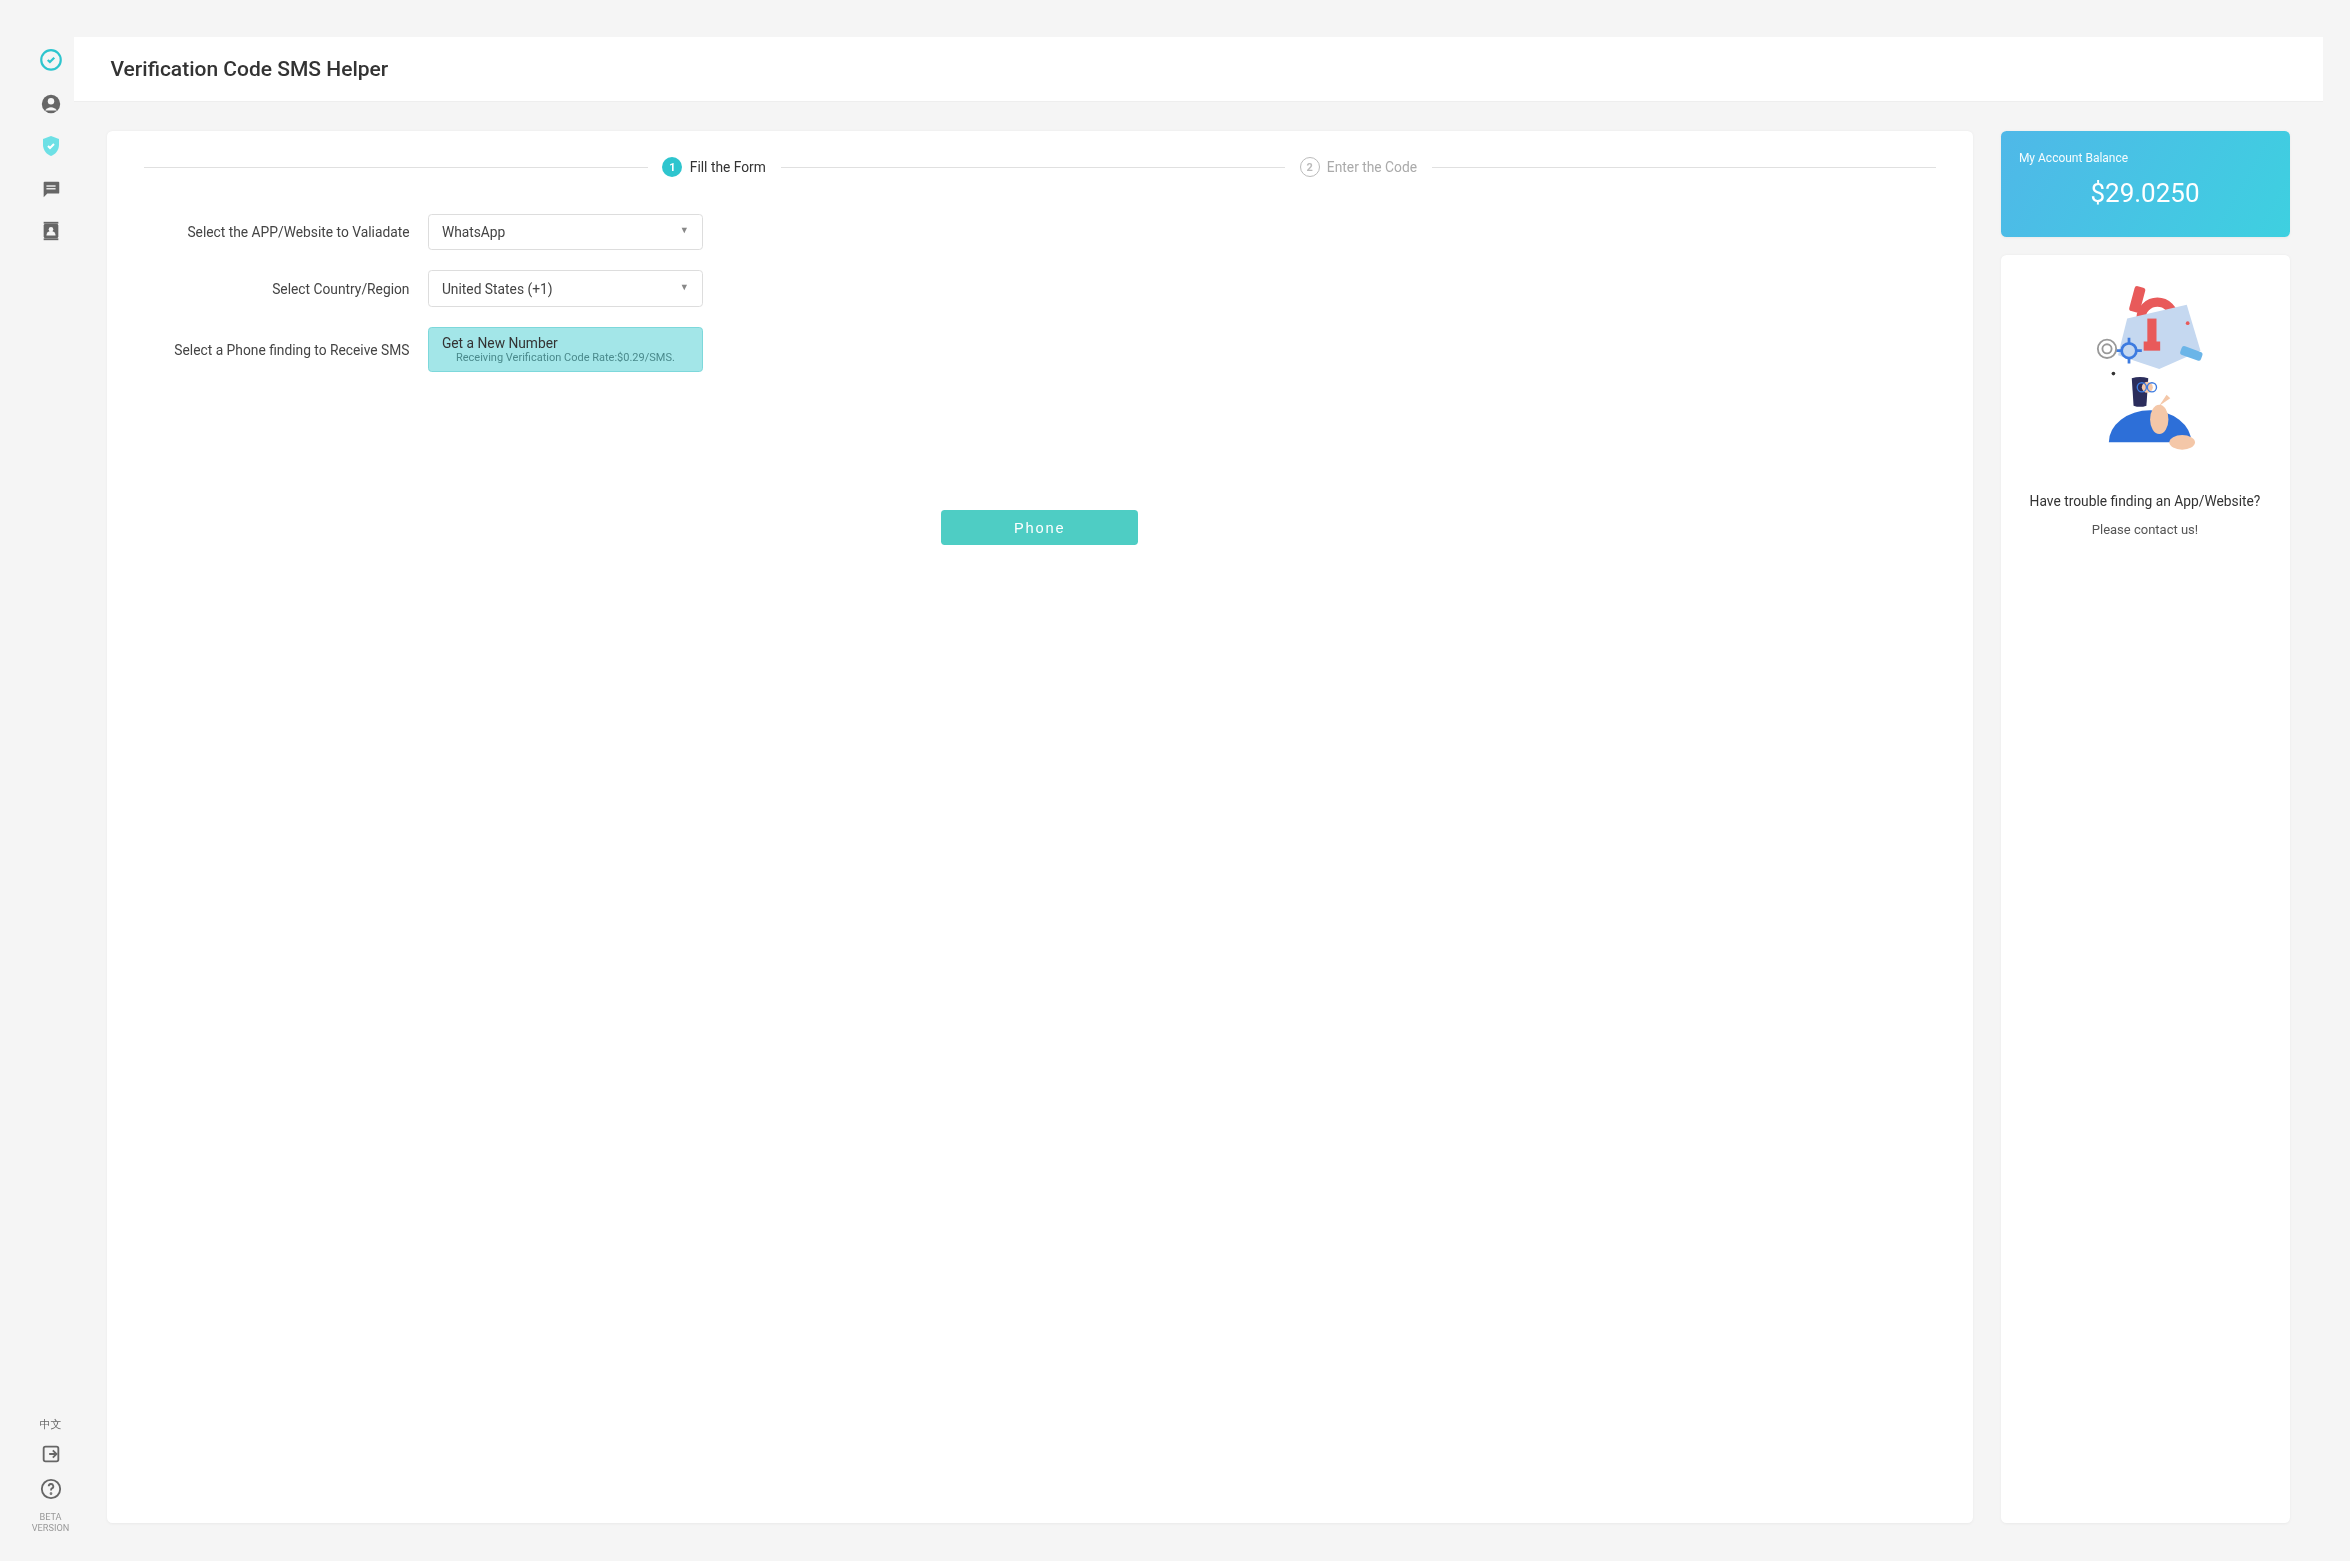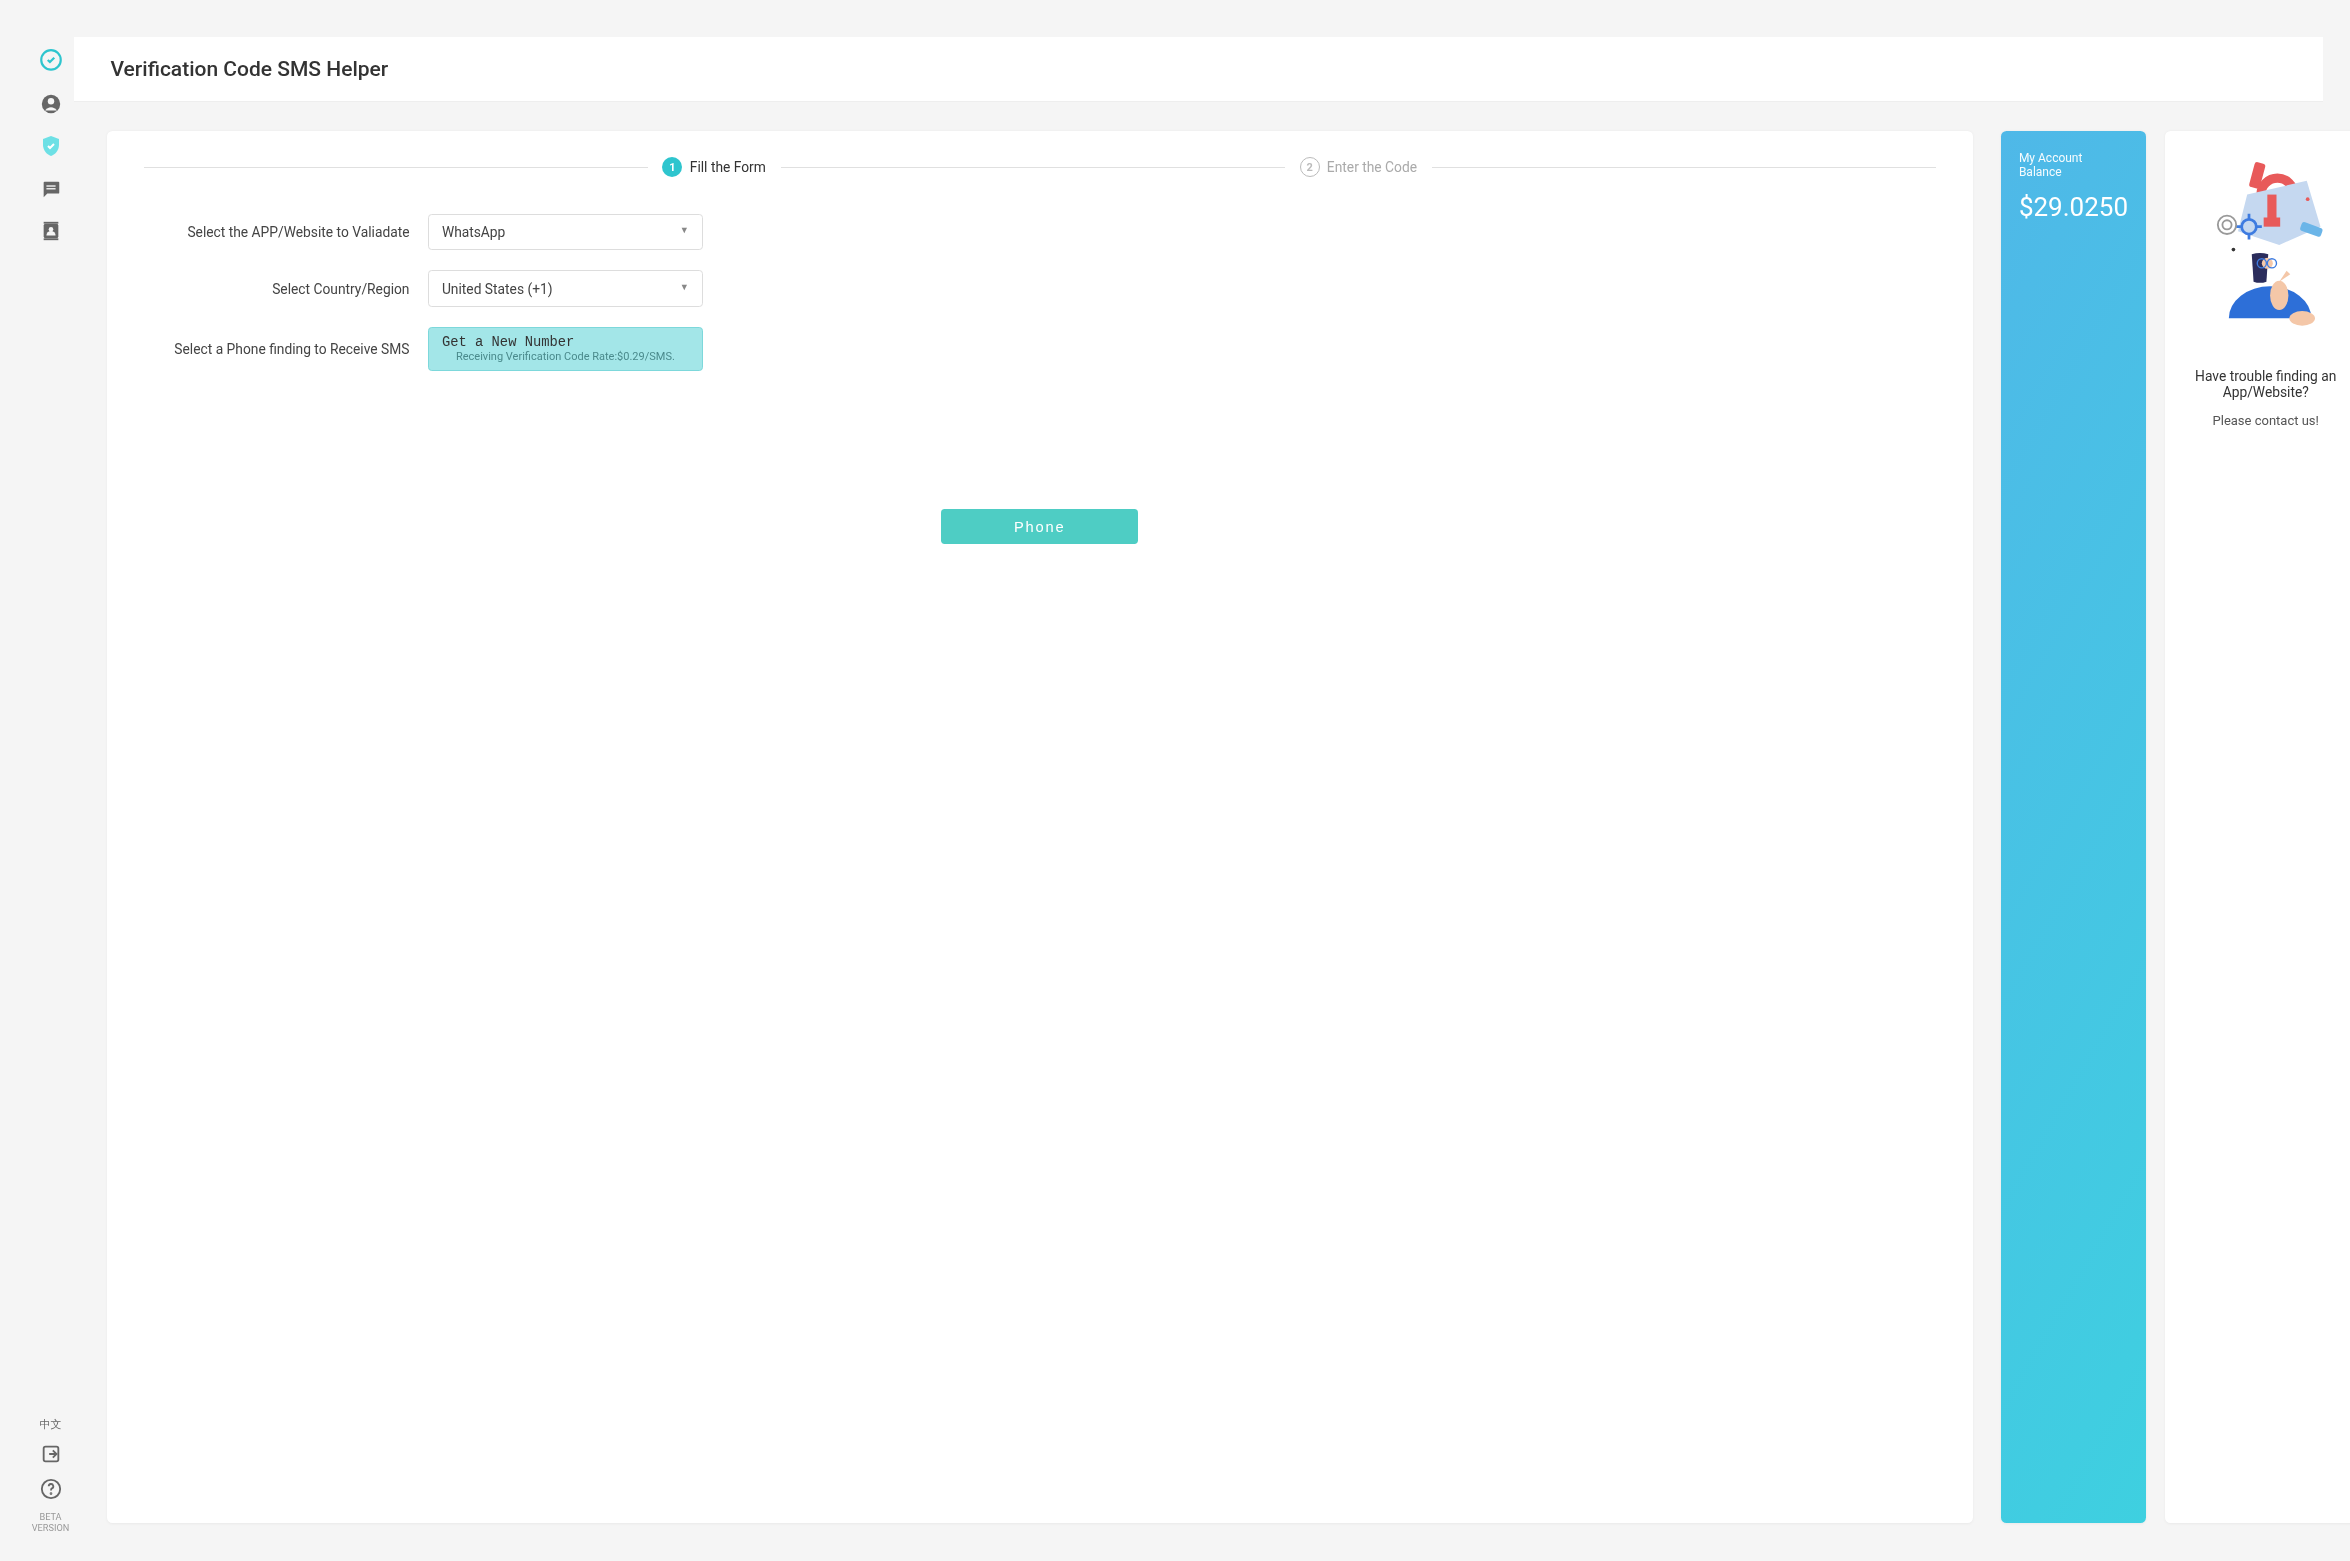--- a/index.html
+++ b/index.html
@@ -85,21 +85,21 @@
     .left-card {
       flex: 1;
       background: #fff;
       border-radius: 5.5px;
       padding: 26px 37px 37px 37px;
       box-shadow: 0 0.9px 2.8px rgba(0,0,0,0.05);
     }
     .right-column {
       width: 289px;
       display: flex;
-      flex-direction: row;
+      flex-direction: column;
       gap: 18.4px;
     }
     .steps {
       display: flex;
       align-items: center;
       justify-content: center;
       gap: 0;
       margin-bottom: 37px;
     }
     .step-item {
@@ -169,21 +169,20 @@
       background: #a3e6e8;
       border: 0.9px solid #7dd8db;
       border-radius: 3.7px;
       padding: 7.3px 13px;
       cursor: pointer;
       text-align: left;
     }
     .get-number-title {
       font-size: 13.8px;
       color: #333;
-      font-family: Liberation Mono, monospace;
     }
     .get-number-sub {
       font-size: 11px;
       color: #4a8a8c;
       text-align: center;
       margin-top: 0;
     }
     .next-btn-wrap {
       text-align: center;
       margin-top: 138px;

